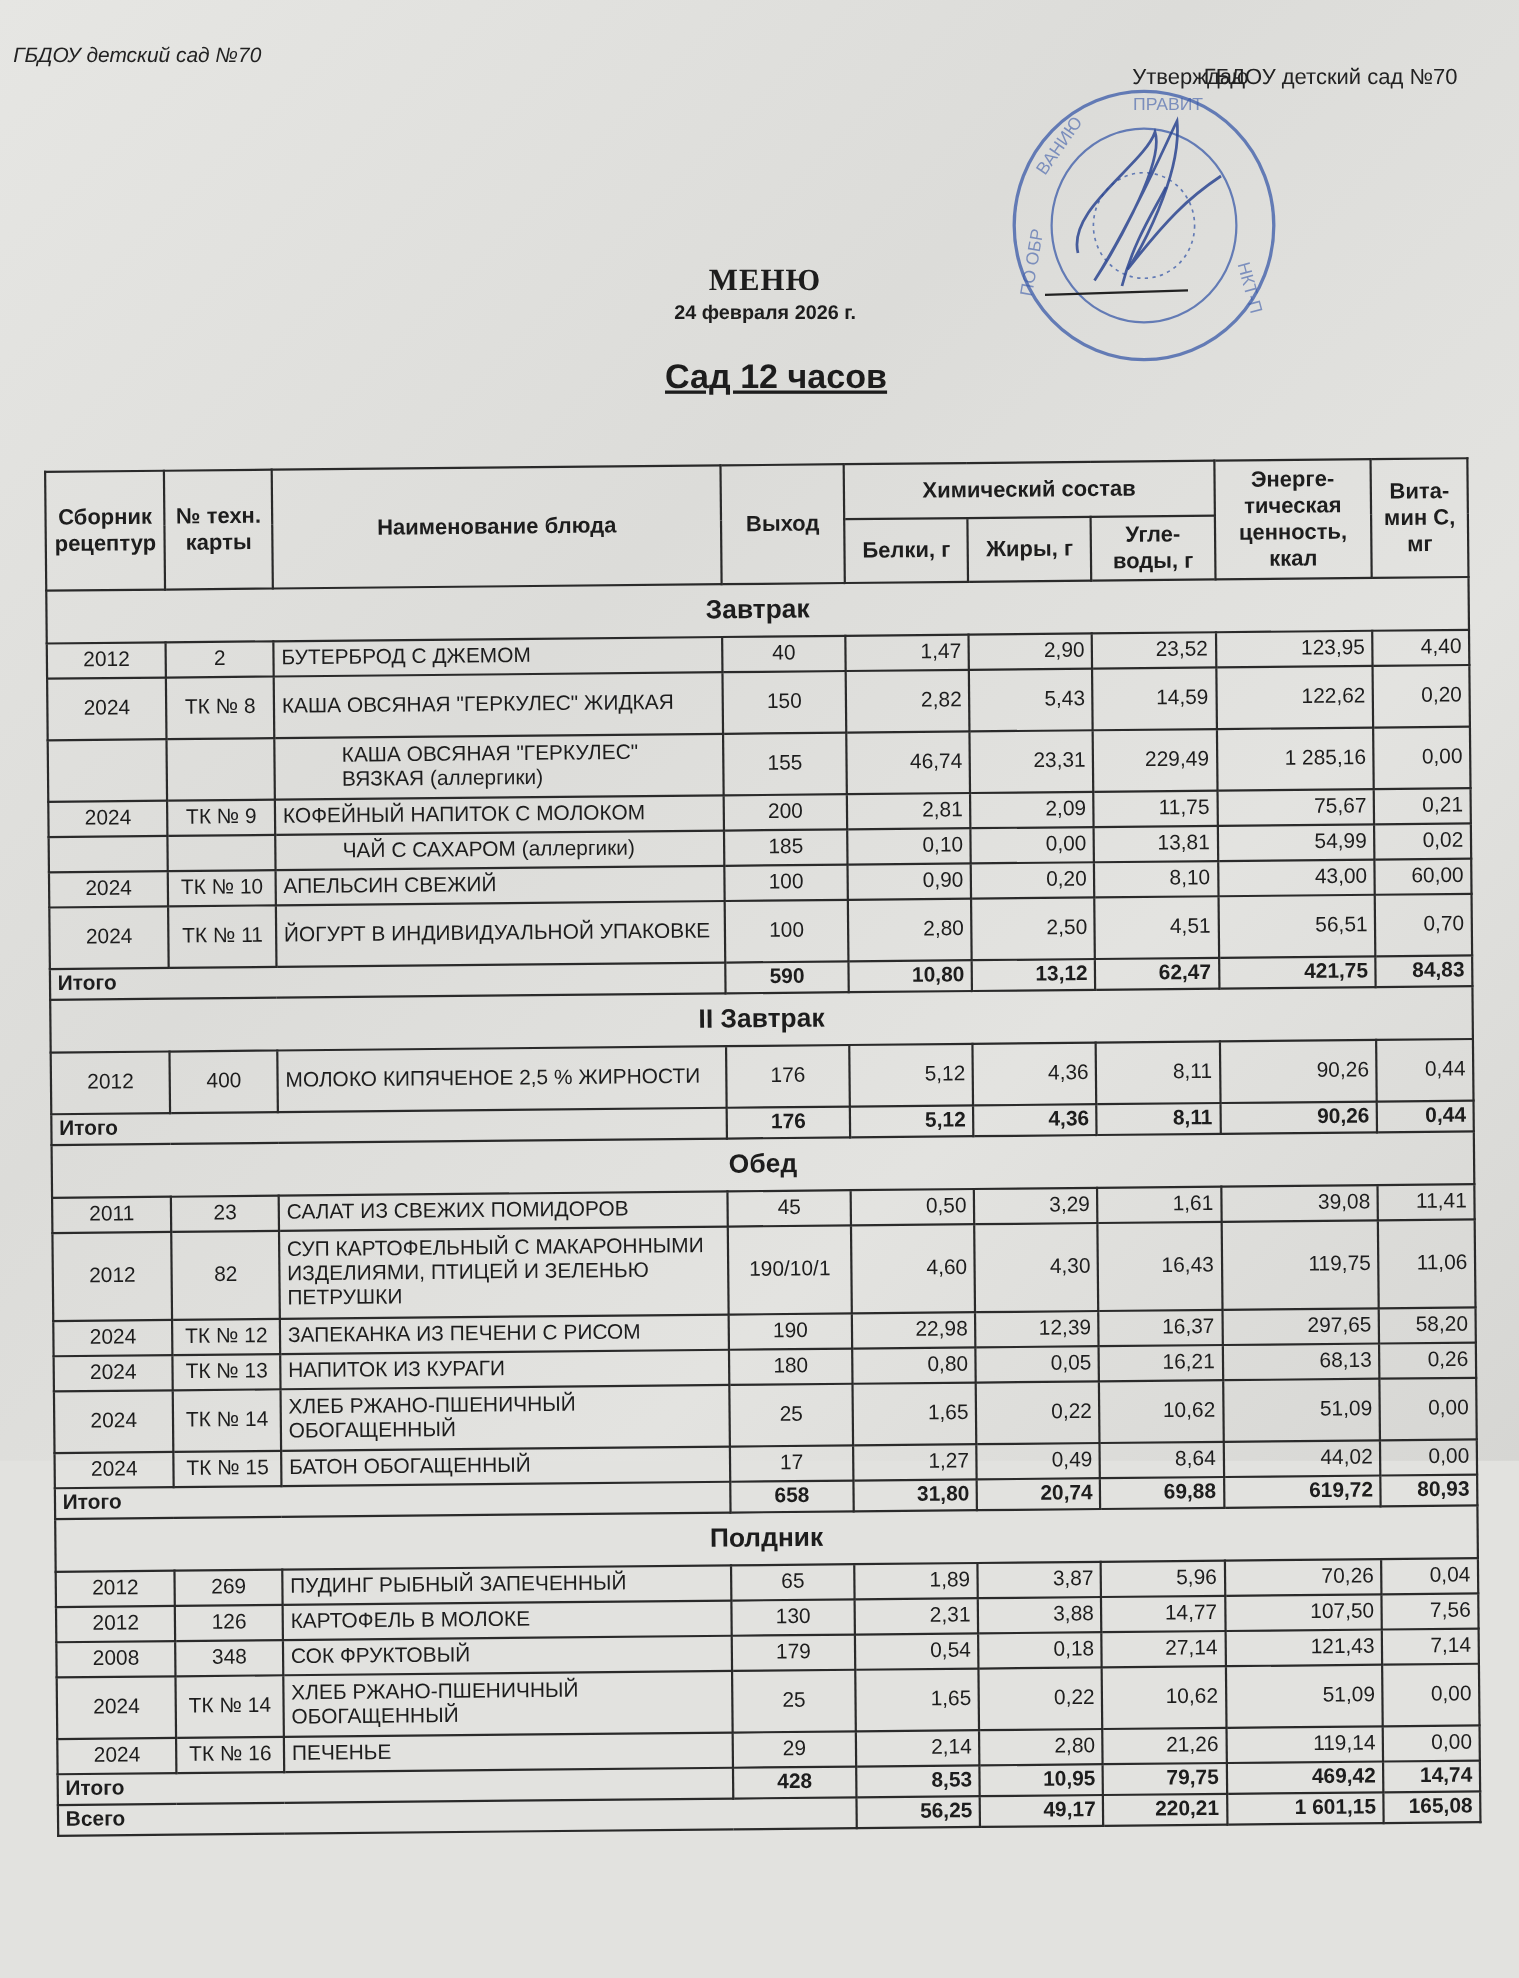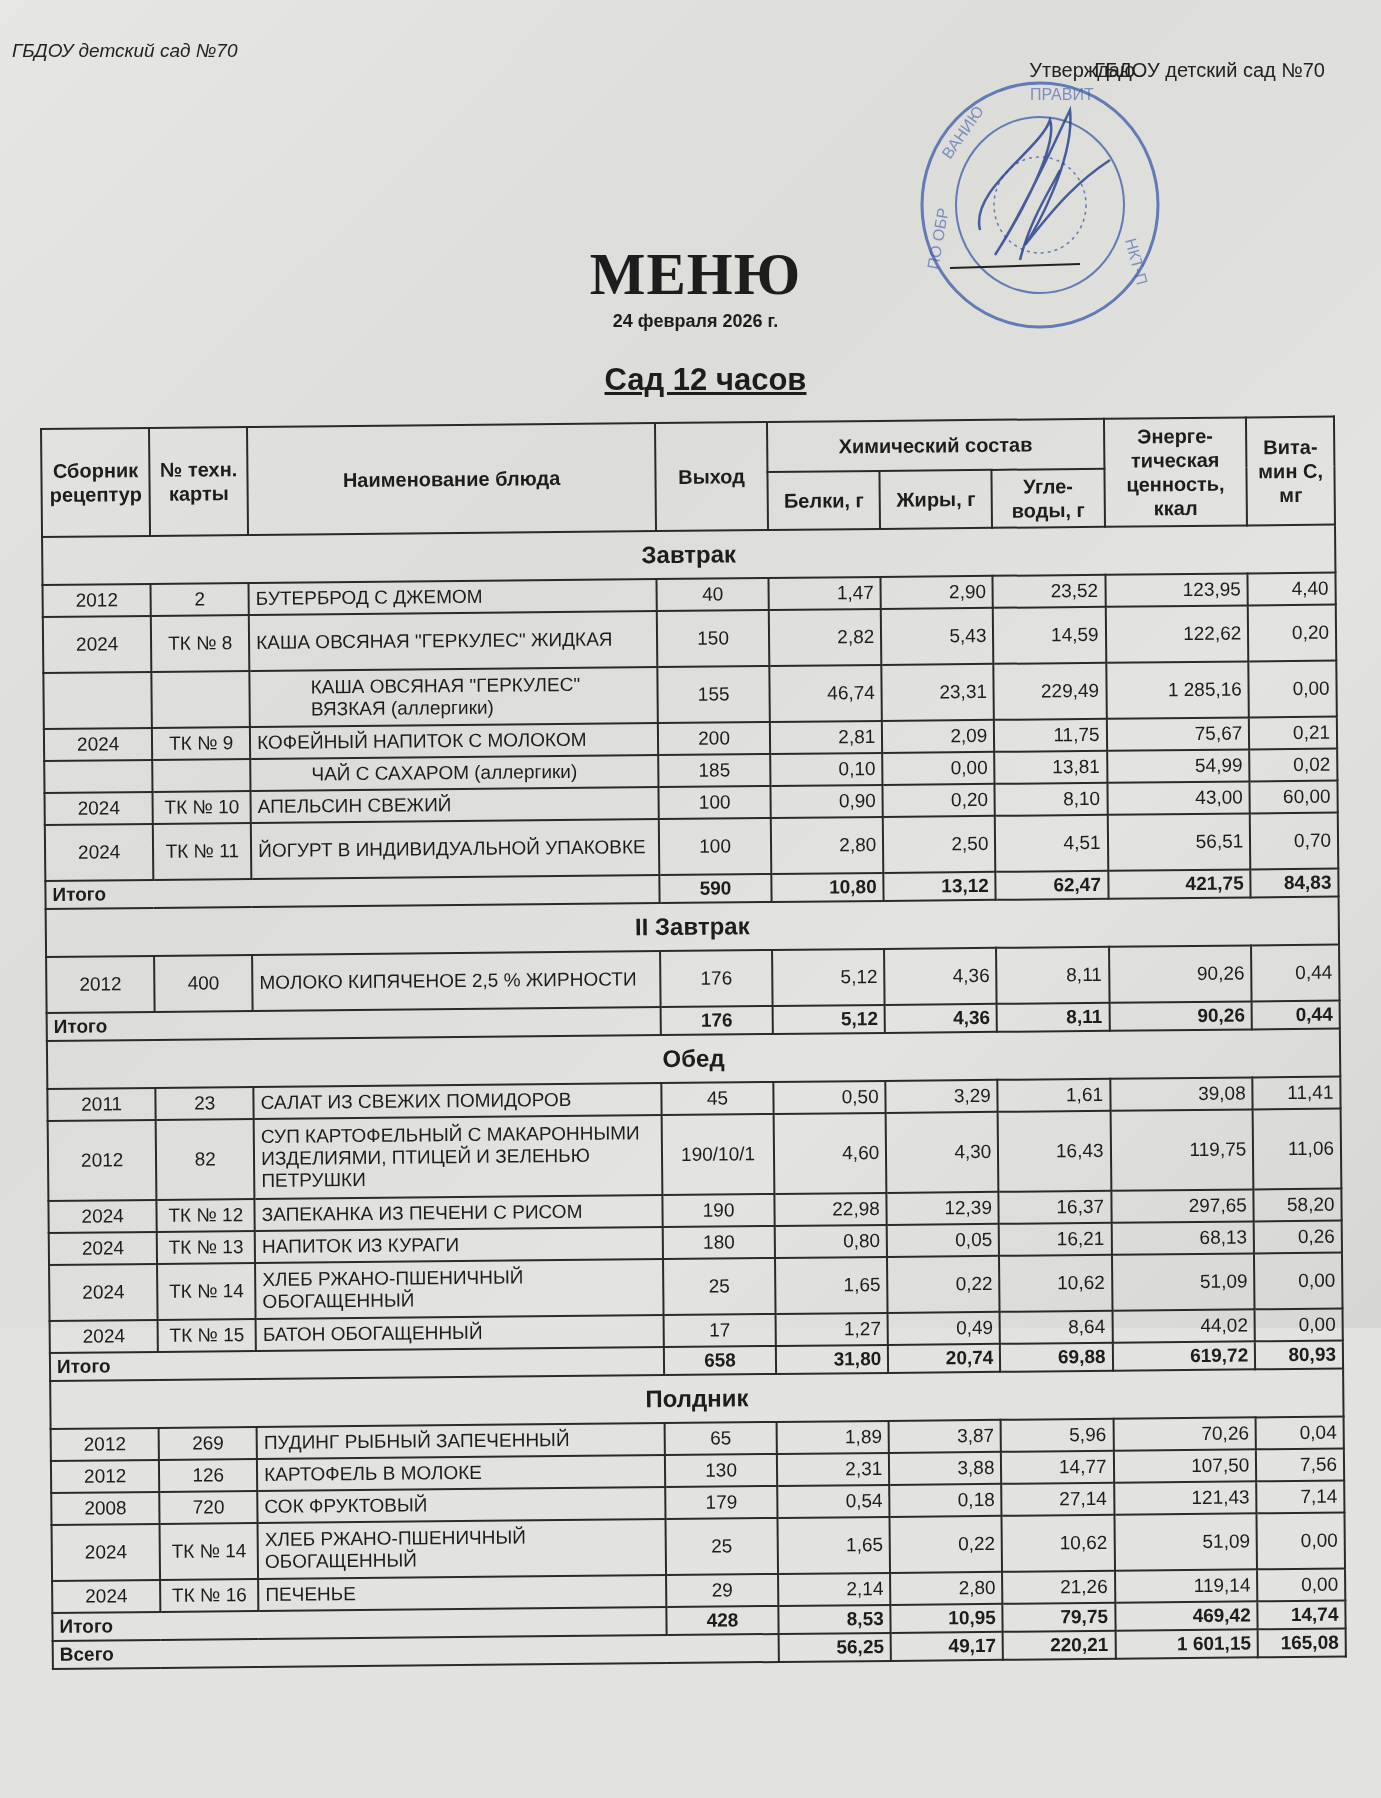--- a/index.html
+++ b/index.html
@@ -50,21 +50,21 @@
     }
     .title-block {
       position: absolute;
       left: 0; right: 0;
       top: 240px;
       text-align: center;
     }
     .title-menu {
       font-family: "Liberation Serif", serif;
       font-weight: bold;
-      font-size: 59px;
+      font-size: 28px;
       letter-spacing: 1px;
       margin-left: 10px;
     }
     .title-date {
       font-weight: bold;
       font-size: 18px;
       margin-top: 2px;
       margin-left: 10px;
     }
     .title-group {
@@ -396,21 +396,21 @@
         <td class="name">КАРТОФЕЛЬ В МОЛОКЕ</td>
         <td class="c">130</td>
         <td class="r">2,31</td>
         <td class="r">3,88</td>
         <td class="r">14,77</td>
         <td class="r">107,50</td>
         <td class="r">7,56</td>
       </tr>
       <tr class="item">
         <td class="c">2008</td>
-        <td class="c">720</td>
+        <td class="c">348</td>
         <td class="name">СОК ФРУКТОВЫЙ</td>
         <td class="c">179</td>
         <td class="r">0,54</td>
         <td class="r">0,18</td>
         <td class="r">27,14</td>
         <td class="r">121,43</td>
         <td class="r">7,14</td>
       </tr>
       <tr class="item tall">
         <td class="c">2024</td>

